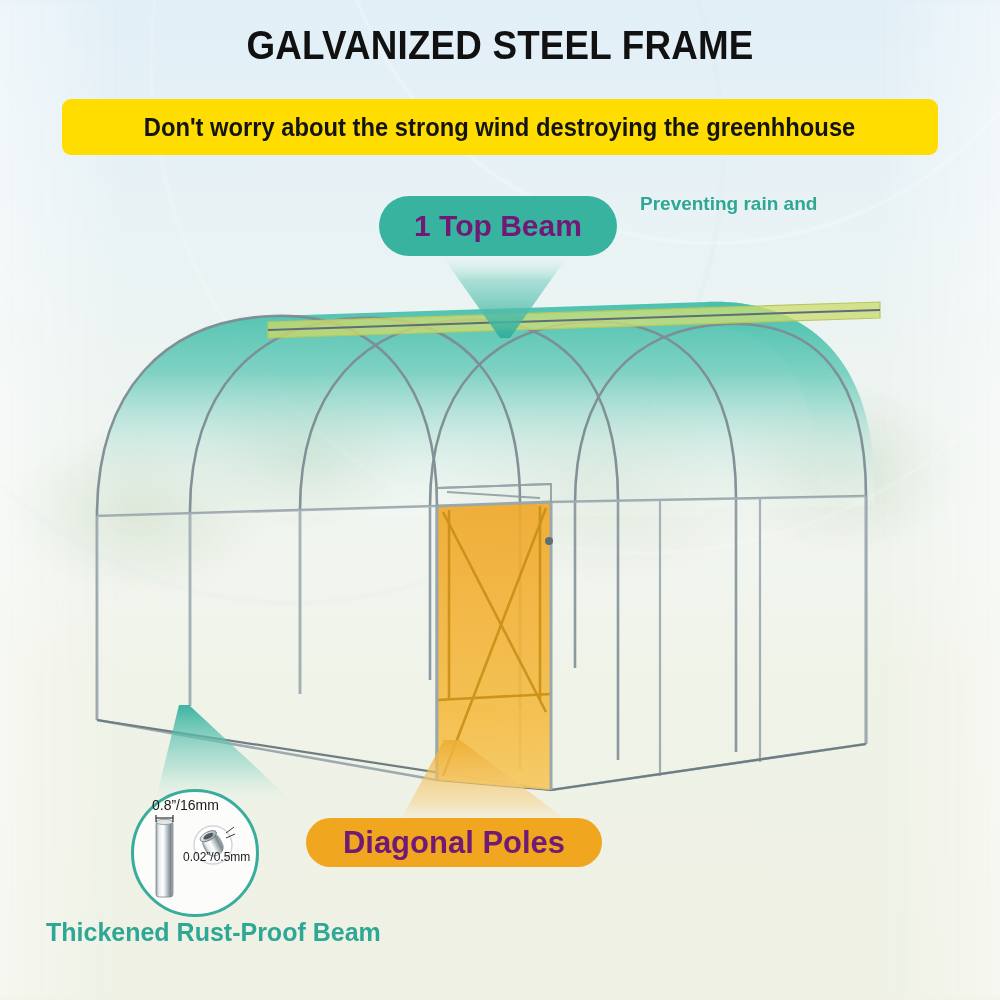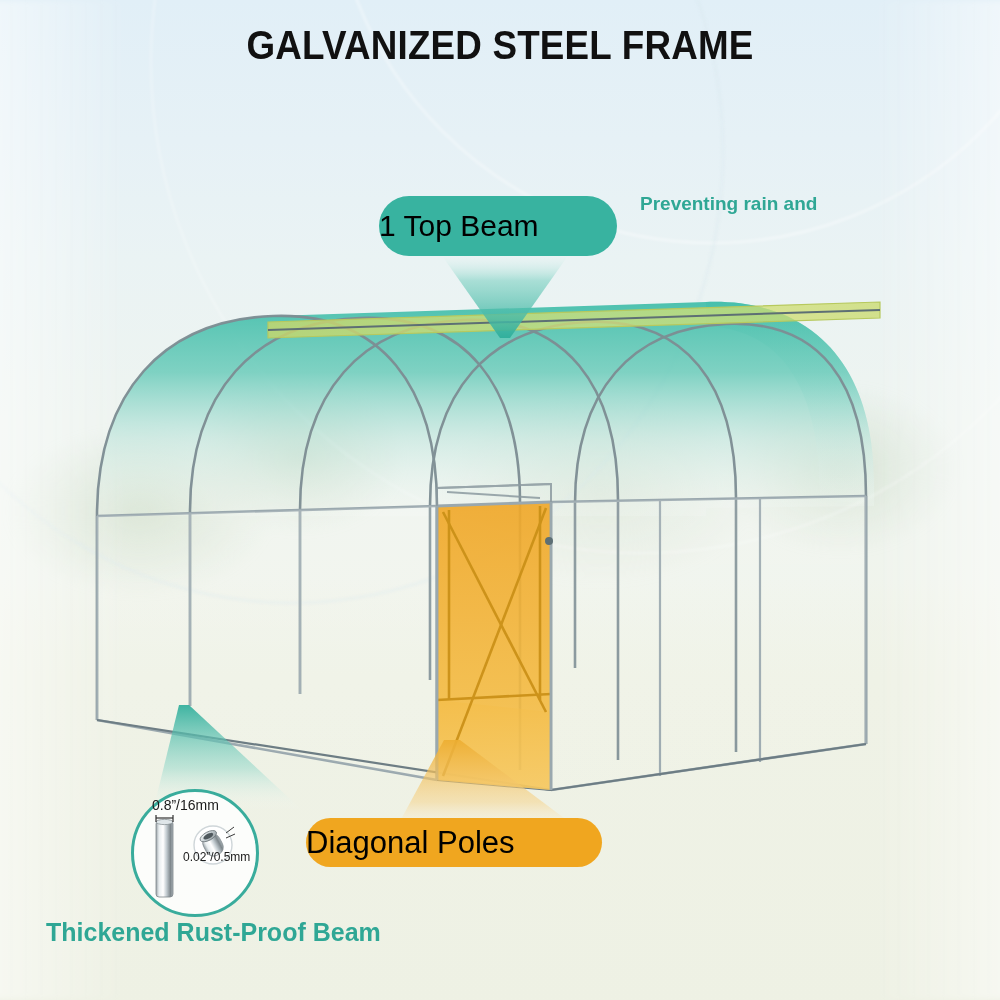--- a/index.html
+++ b/index.html
@@ -93,22 +93,23 @@
     color: #141414;
     transform: scaleX(.95);
     white-space: nowrap;
   }
 
   
   .pill {
     position: absolute;
     display: flex;
     align-items: center;
-    color: #000000;
-    font-weight: normal;
+    justify-content: center;
+    color: #701a75;
+    font-weight: bold;
     white-space: nowrap;
   }
   .pill-top-beam {
     left: 379px;
     top: 196px;
     width: 238px;
     height: 60px;
     background: #38b3a0;
     border-radius: 32px;
     font-size: 30px;
@@ -405,20 +406,23 @@
         <ellipse cx="0" cy="-10" rx="5.4" ry="2.4" fill="#4f585d"></ellipse>
       </g>
       <path d="M 95,44 L 103,38 M 95,49 L 104,45" stroke="#3a3a3a" stroke-width="1"></path>
     </svg>
   </div>
   <div class="detail-dim-main">0.8”/16mm</div>
   <div class="detail-dim-wall">0.02”/0.5mm</div>
 
   <div class="title">GALVANIZED STEEL FRAME</div>
 
+  <div class="banner">
+    <span class="banner-text">Don't worry about the strong wind destroying the greenhhouse</span>
+  </div>
 
   <div class="pill pill-top-beam">
     <span>1 Top Beam</span>
   </div>
 
   <div class="pill pill-diagonal">
     <span>Diagonal Poles</span>
   </div>
 
   <div class="note-right">

